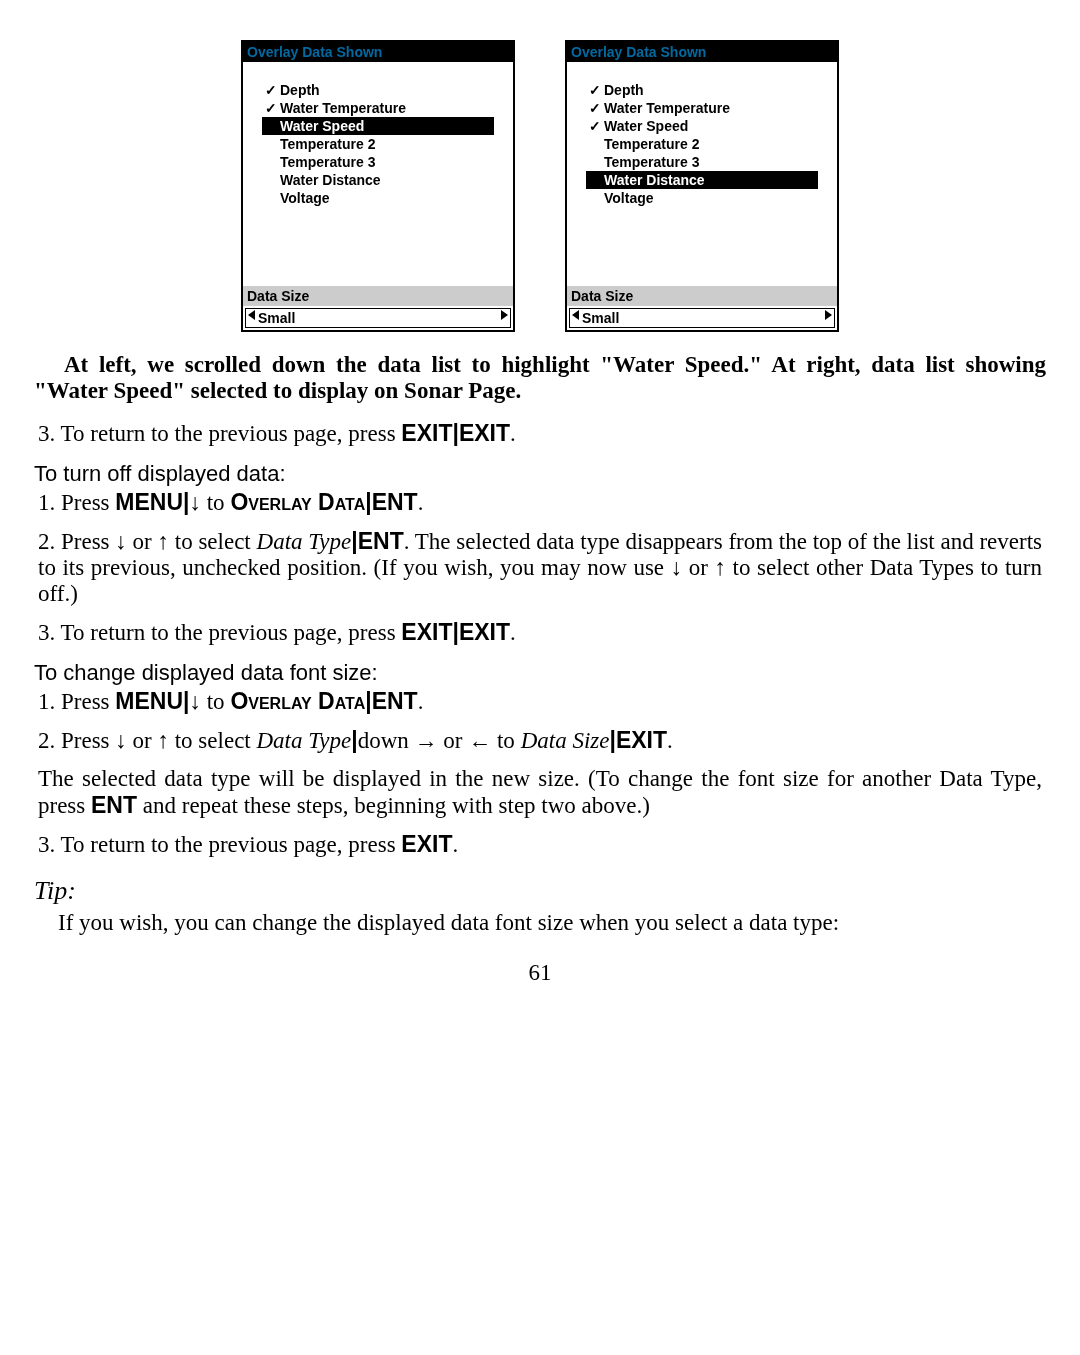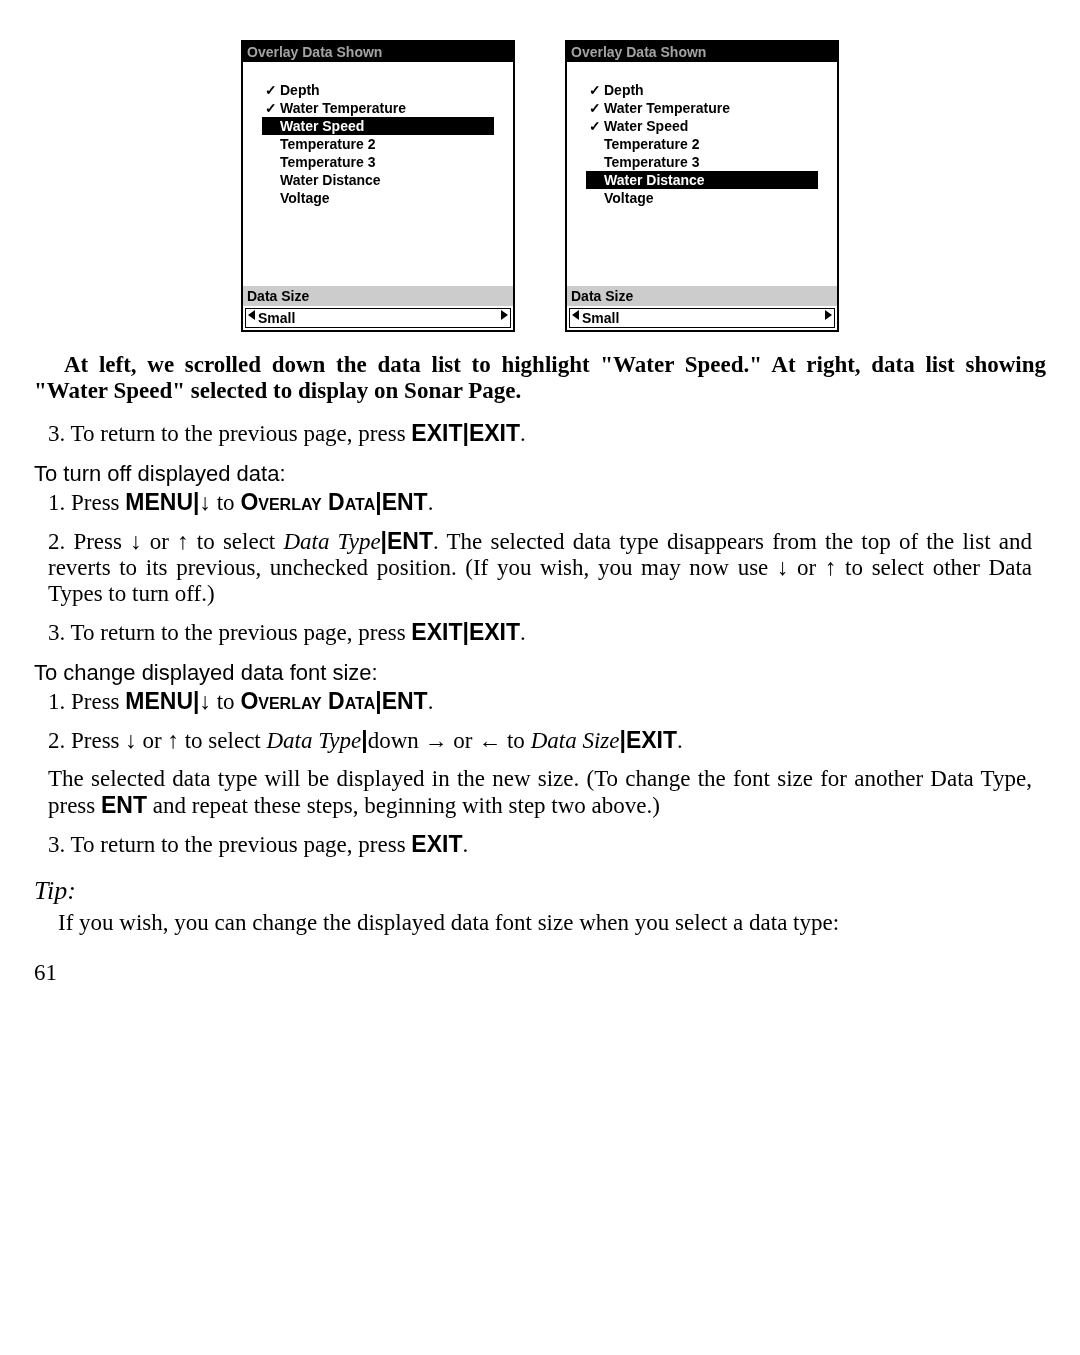--- a/index.html
+++ b/index.html
@@ -1,35 +1,35 @@
 <!DOCTYPE html>
 <html><head>
 <meta charset="utf-8">
 <style>
   body{font-family:'Times New Roman',serif;font-size:23px;margin:0;padding:40px 34px}
   .screenshots{display:flex;justify-content:center;gap:50px;margin-bottom:20px}
   .dialog{border:2px solid #000;width:270px;background:#fff;font-family:Arial,sans-serif;font-size:14px;font-weight:bold}
-  .dialog-title{background:#000;color:#a3a3a3;padding:2px 4px}
+  .dialog-title{background:#000;color:#0369a1;padding:2px 4px}
   .list{padding:19px}
   .item{padding:1px 4px 1px 18px;position:relative}
   .item.checked::before{content:'✓';position:absolute;left:3px}
   .item.sel{background:#000;color:#fff}
   .size-label{background:#ccc;padding:2px 4px;margin-top:60px}
   .size-val{display:flex;align-items:flex-start;border:1px solid #000;margin:2px;padding:1px 2px}
   .tri{width:0;height:0;border-top:5px solid transparent;border-bottom:5px solid transparent}
   .tri.l{border-right:7px solid #000;margin-right:3px}
   .tri.r{border-left:7px solid #000;margin-left:auto}
   .caption{font-weight:bold;text-align:justify;margin:14px 0 16px 0;text-indent:30px}
-  p{margin:12px 14px;text-align:justify}
+  p{margin:12px 4px;text-align:justify}
   .b{font-family:Arial,sans-serif;font-weight:bold}
   .sc{font-variant:small-caps}
   .heading{font-family:Arial,sans-serif;font-weight:normal;font-size:22px;margin:14px 0 2px 0}
   .tip{font-style:italic;font-weight:normal;font-size:26px;margin:18px 0 4px 0}
   .tip-body{margin:0 0 0 24px;text-align:justify}
-  .pagenum{text-align:left;margin-top:24px}
+  .pagenum{text-align:center;margin-top:24px}
 </style>
 </head>
 <body>
 
 <div class="screenshots">
   <div class="dialog">
     <div class="dialog-title">Overlay Data Shown</div>
     <div class="list" id="list0">
         <div class="item checked">Depth</div>
         <div class="item checked">Water Temperature</div>

